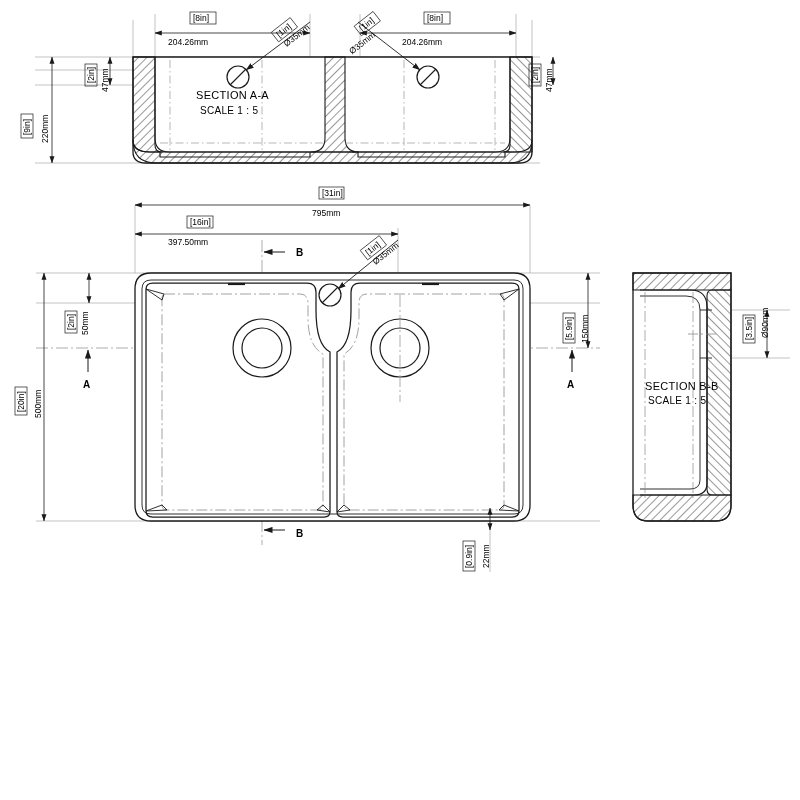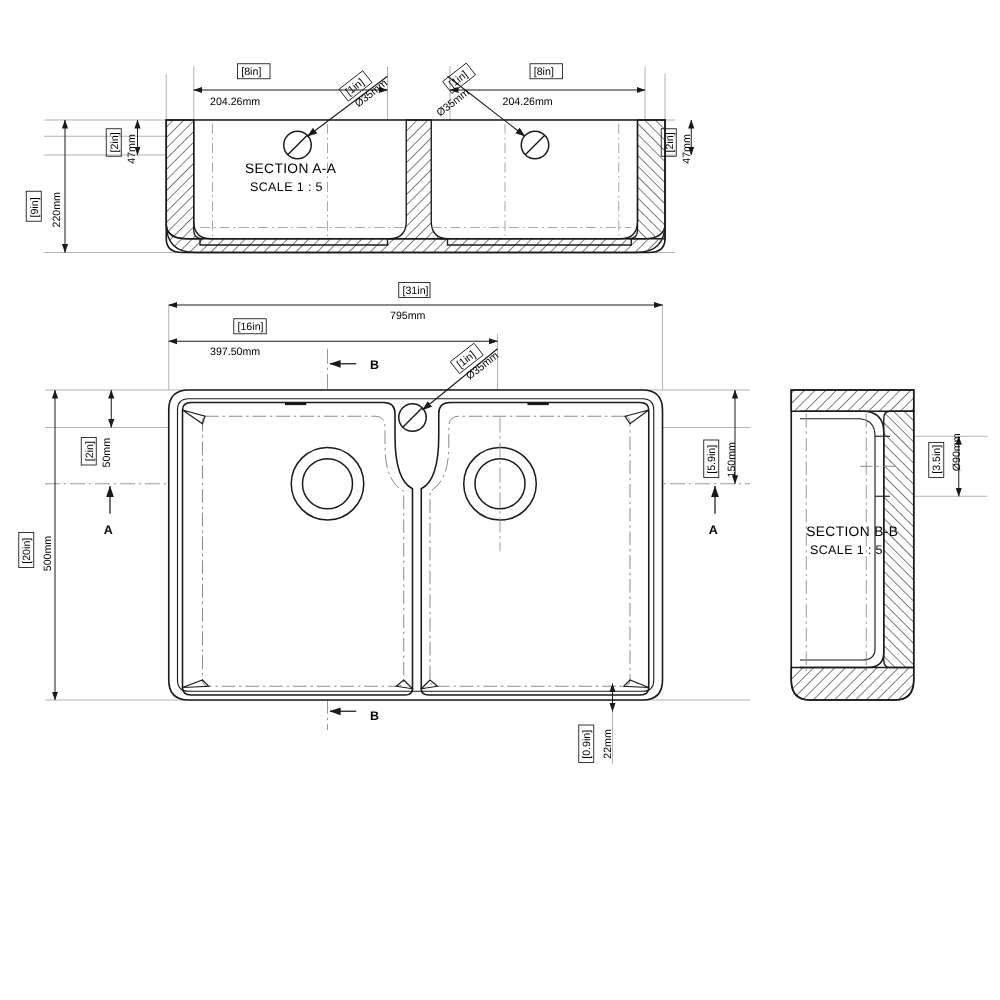--- a/index.html
+++ b/index.html
@@ -1,18 +1,18 @@
 <!DOCTYPE html>
 <html><head>
 <meta charset="utf-8">
 <style>
   html,body{margin:0;padding:0;background:#ffffff;}
   body{width:800px;height:800px;overflow:hidden;
        font-family:"Liberation Sans", sans-serif;color:#000;}
-  #stage{position:relative;width:800px;height:660px;margin-top:39px;}
+  #stage{position:relative;width:800px;height:660px;}
   svg#dwg{position:absolute;left:0;top:0;width:800px;height:800px;display:block;}
   .txt{font-family:"Liberation Sans", sans-serif;fill:#000;}
   .dimtxt{font-size:8.5px;}
   .dimtxt-in{font-size:8.5px;}
   .secttl{font-size:11px;letter-spacing:.3px;}
   .sectsub{font-size:10px;letter-spacing:.3px;}
   .mark{font-size:10px;font-weight:bold;}
 </style>
 </head>
 <body>

